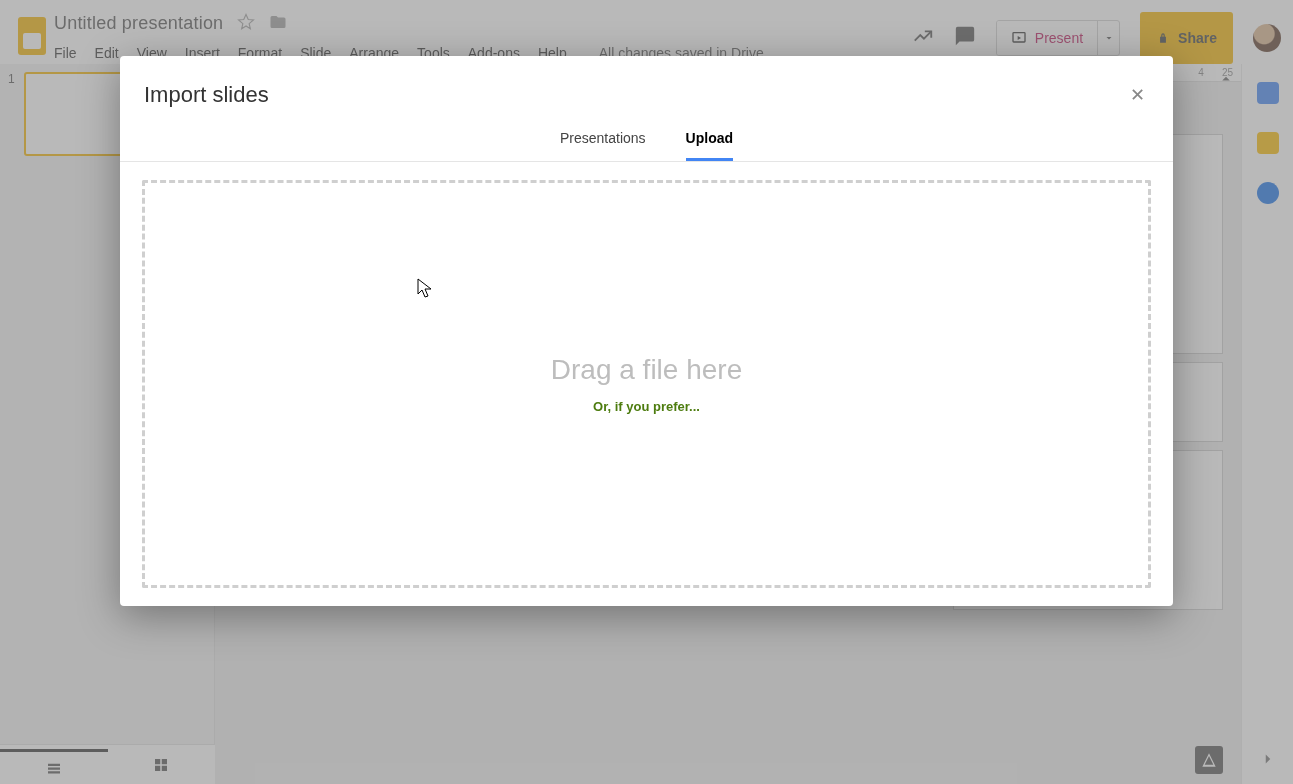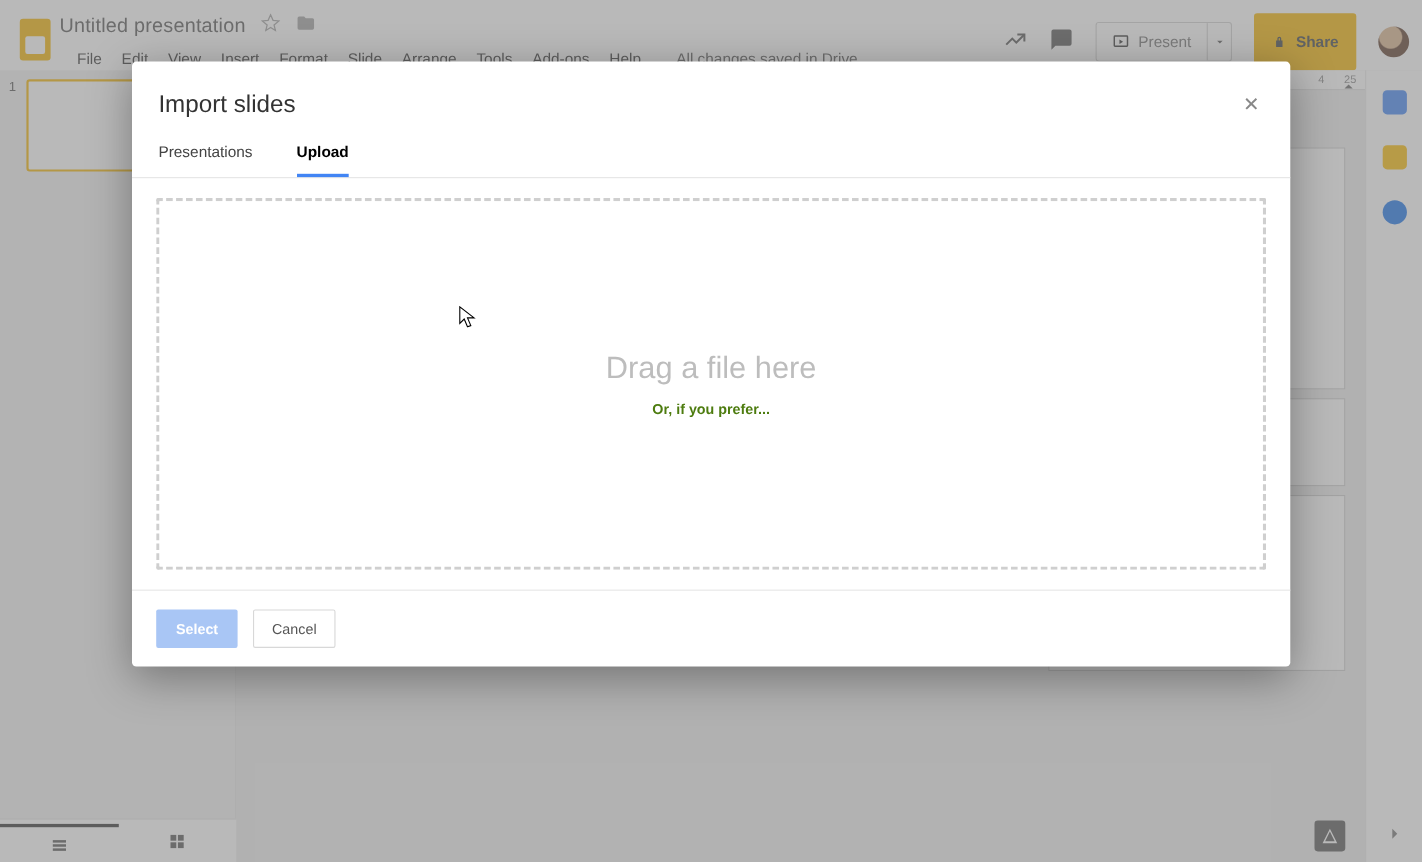--- a/index.html
+++ b/index.html
@@ -9,27 +9,27 @@
     position: absolute; inset:0; background:#fff;
   }
   .titlebar { display:flex; align-items:center; height:64px; padding:6px 12px 0 10px; }
   .logo-wrap { width:44px; display:flex; justify-content:center; }
   .logo { width:28px; height:38px; background:#f4b400; border-radius:3px; position:relative; margin-top:2px;}
   .logo::after{ content:""; position:absolute; left:5px; right:5px; top:16px; bottom:6px; background:#fff; border-radius:2px;}
   .doc-area{ flex:1; }
   .doc-title-row{ display:flex; align-items:center; gap:14px; height:28px; }
   .doc-title{ font-size:18px; color:#555; letter-spacing:.2px;}
   .star-icon svg, .folder-icon svg { width:18px; height:18px; fill:#777; opacity:.7;}
-  .menubar{ display:flex; gap:18px; padding-top:7px; color:#333; font-size:14px;margin-left:16px;}
+  .menubar{ display:flex; gap:18px; padding-top:7px; color:#333; font-size:14px;}
   .menubar span{ cursor:default;}
   .saved{ color:#555; font-size:14px; text-decoration:underline; margin-left:14px;}
   .header-right{ display:flex; align-items:center; gap:20px; padding-top:6px;}
   .hr-icon svg{ width:22px; height:22px; fill:#555;}
   .present-group{ display:flex; border:1px solid #d0d0d0; border-radius:3px; overflow:hidden; height:36px;}
-  .present-btn{ display:flex; align-items:center; gap:8px; padding:0 14px; font-size:14px; color:#737373; background:#fff;}
+  .present-btn{ display:flex; align-items:center; gap:8px; padding:0 14px; font-size:14px; color:#be185d; background:#fff;}
   .present-caret{ width:22px; display:flex; align-items:center; justify-content:center; border-left:1px solid #d0d0d0;}
   .share-btn{ height:52px; background:#f4b400; border-radius:3px; display:flex; align-items:center; gap:8px; padding:0 16px; color:#3c4043; font-weight:bold; font-size:14px;}
   .avatar{ width:28px; height:28px; border-radius:50%; background:radial-gradient(circle at 40% 35%, #d9b38c 0 40%, #5b3a29 45% 100%);}
   .workspace{ position:absolute; top:64px; bottom:0; left:0; right:0; display:flex;}
   .film-col{ width:215px; background:#f1f1f1; border-right:1px solid #e0e0e0; padding:8px;}
   .thumb-row{ display:flex; gap:6px;}
   .thumb-num{ font-size:12px; color:#555; width:10px;}
   .thumb{ width:150px; height:84px; background:#fff; border:2px solid #f4b400; border-radius:3px;}
   .film-footer{ position:absolute; bottom:0; left:0; width:215px; height:40px; background:#fff; border-top:1px solid #e0e0e0; display:flex; align-items:center;}
   .film-footer .ff-btn{ flex:1; display:flex; justify-content:center;}
@@ -57,21 +57,21 @@
     position:absolute; inset:0; background:rgba(128,128,128,0.55);
   }
   .dialog{
     position:absolute; left:120px; top:56px; width:1053px; height:550px;
     background:#fff; border-radius:4px; box-shadow:0 10px 40px rgba(0,0,0,.35);
     display:flex; flex-direction:column;
   }
   .dlg-header{ padding:26px 24px 0 24px; display:flex; justify-content:space-between; align-items:flex-start;}
   .dlg-title{ font-size:22px; color:#333; font-weight:400;}
   .dlg-close{ font-size:18px; color:#888; cursor:pointer; line-height:1; padding:4px;}
-  .dlg-tabs{ display:flex; gap:40px; padding:22px 24px 0 24px; border-bottom:1px solid #e5e5e5;}
+  .dlg-tabs{ display:flex; gap:40px; padding:22px 24px 0 24px; border-bottom:1px solid #e5e5e5;justify-content:center;}
   .dlg-tab{ font-size:14px; color:#444; padding-bottom:12px; cursor:pointer;}
   .dlg-tab.active{ font-weight:bold; border-bottom:3px solid #4285f4; color:#000000;}
   .dlg-body{ flex:1; padding:18px 22px;}
   .dropzone{
     width:100%; height:100%; border:3px dashed #cfcfcf; border-radius:2px;
     display:flex; flex-direction:column; align-items:center; justify-content:center; gap:13px;
     position:relative;
   }
   .dz-big{ font-size:28px; color:#bdbdbd; font-weight:400;}
   .dz-or{ font-size:13px; color:#4d7c0f; font-weight:bold;}
@@ -229,21 +229,17 @@
   <div class="dlg-tabs">
     <div class="dlg-tab">Presentations</div>
     <div class="dlg-tab active">Upload</div>
   </div>
   <div class="dlg-body">
     <div class="dropzone">
       <div class="dz-big">Drag a file here</div>
       <div class="dz-or">Or, if you prefer...</div>
     </div>
   </div>
-  <div class="dlg-footer">
-    <button class="btn-select">Select</button>
-    <button class="btn-cancel">Cancel</button>
-  </div>
 </div>
 
 <svg class="cursor" viewBox="0 0 16 20">
   <path d="M1 1l0 15 4-4 3 7 3-1-3-7 6 0z" fill="#fff" stroke="#000" stroke-width="1"></path>
 </svg>
 
 </body></html>

